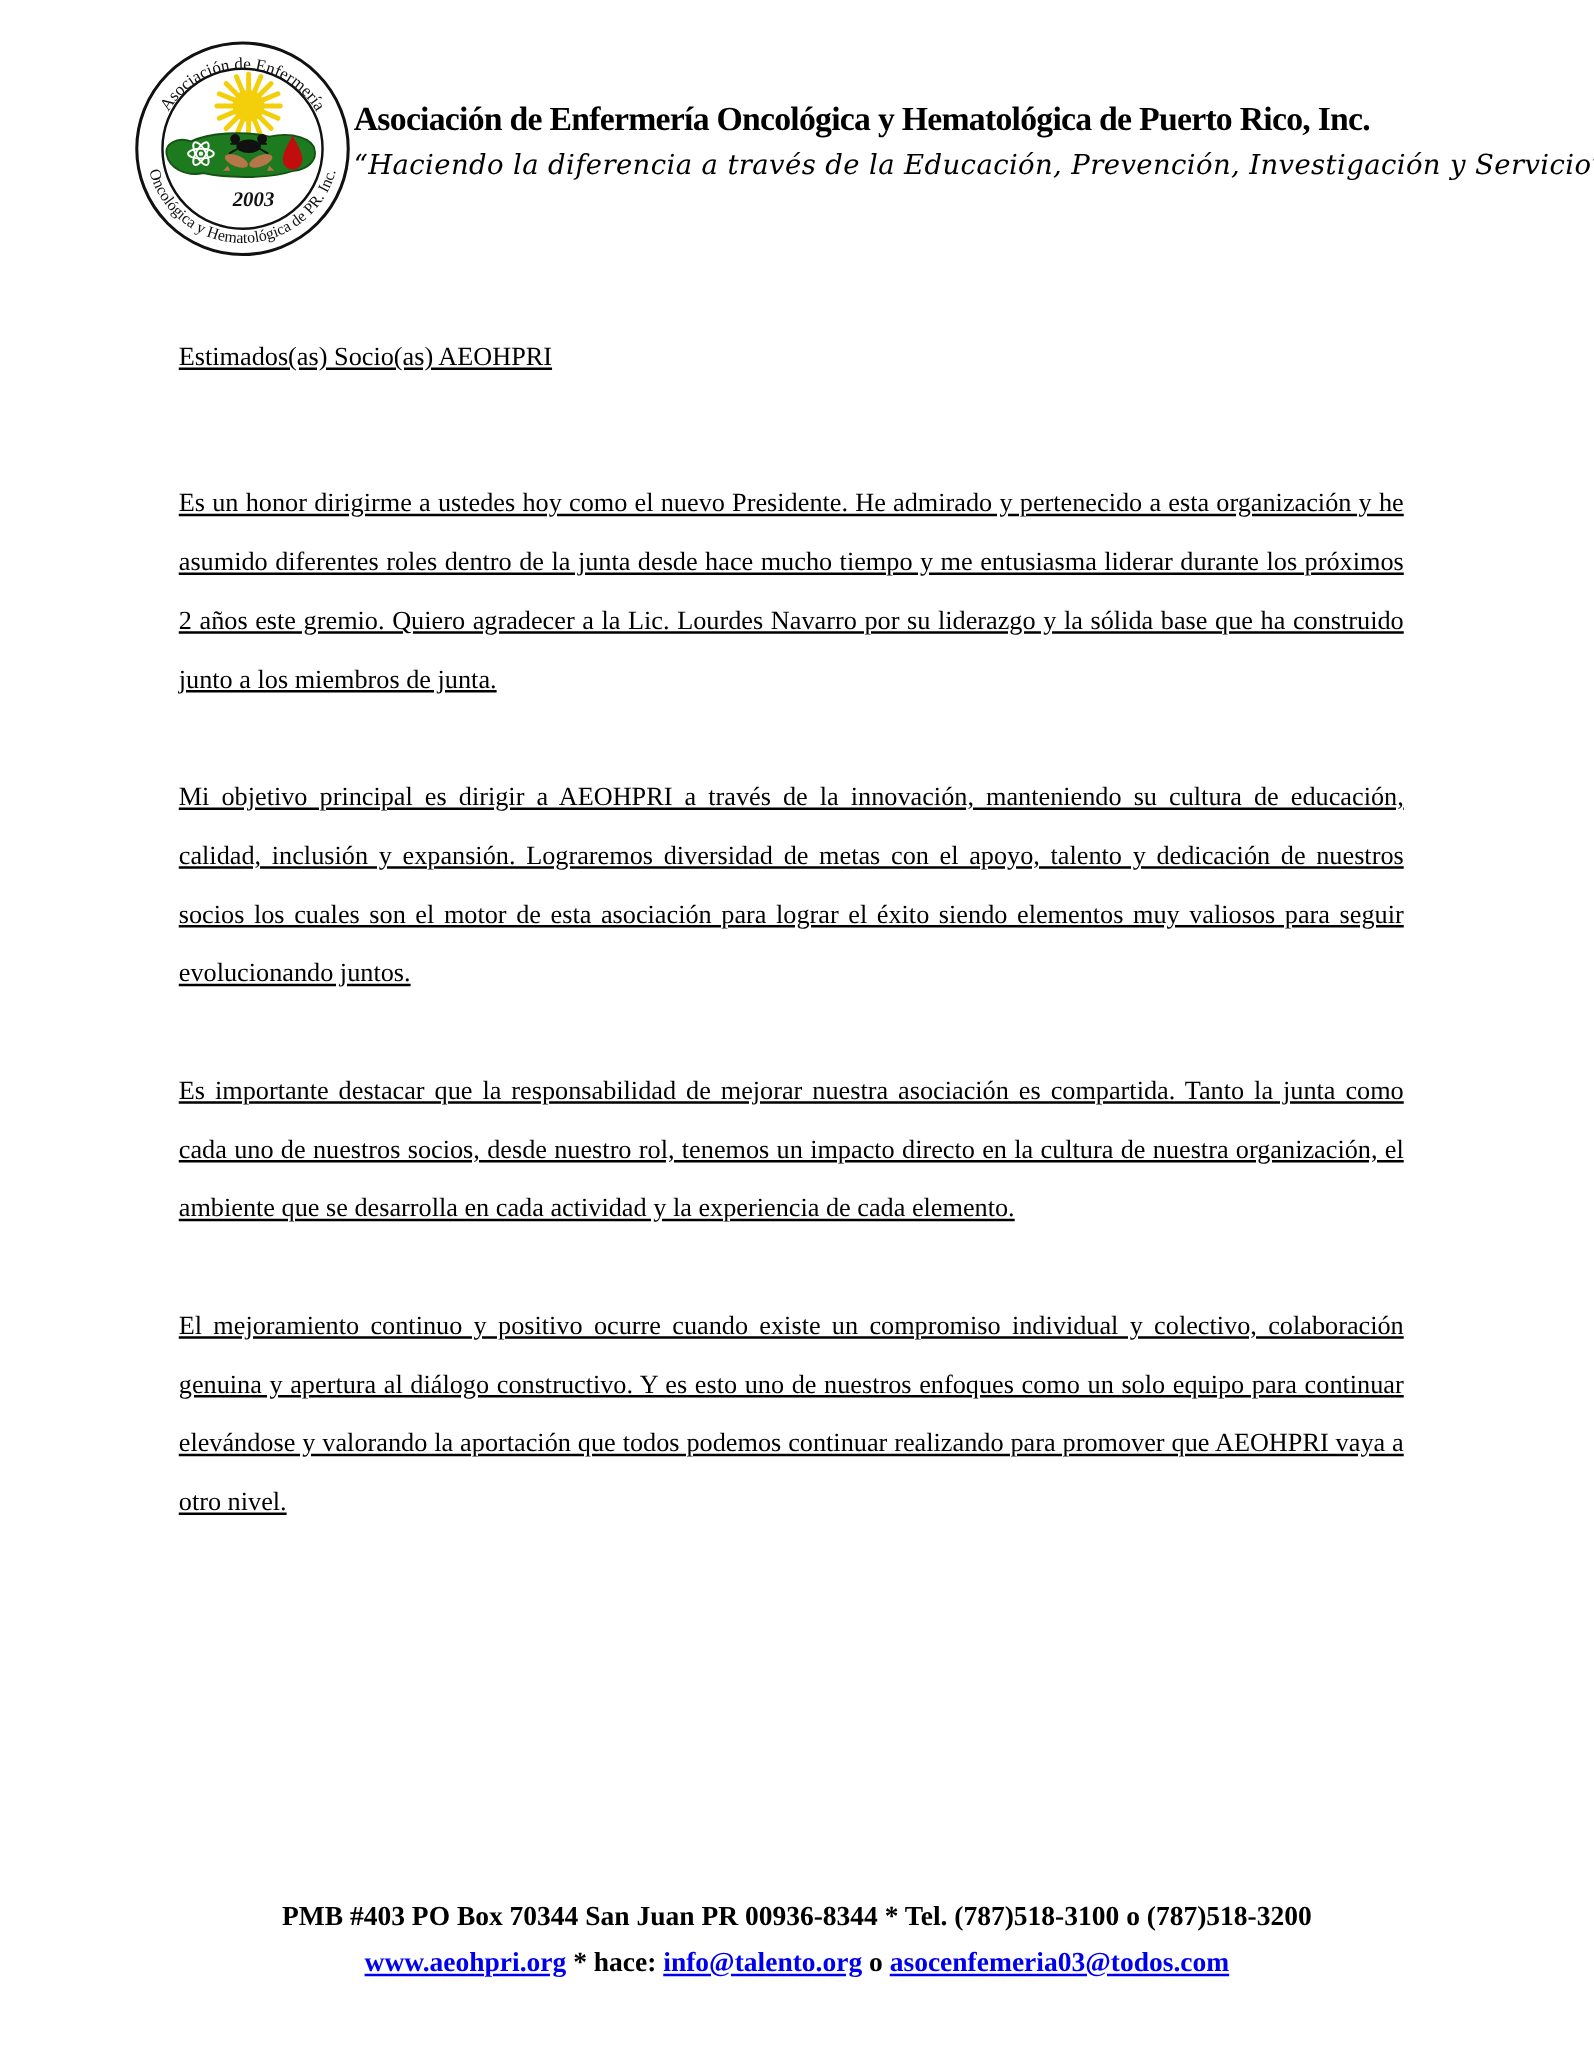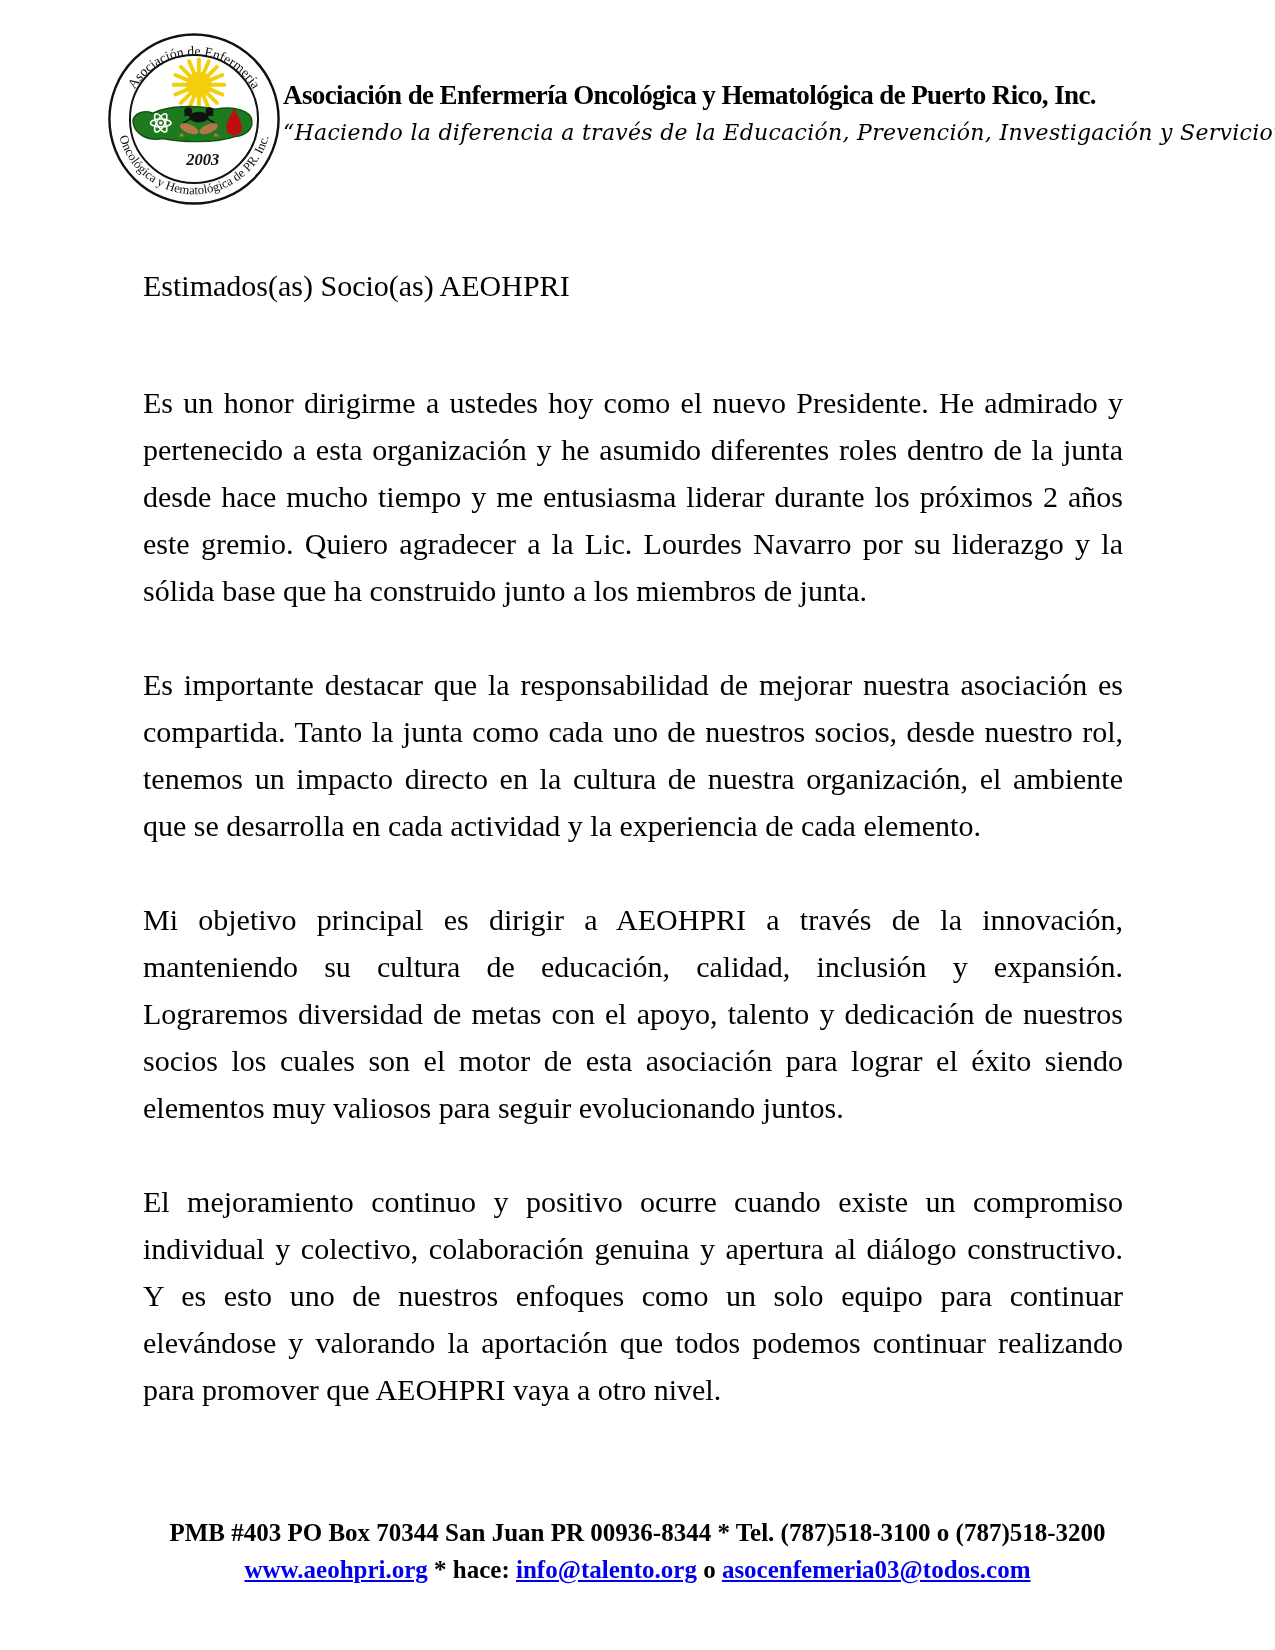--- a/index.html
+++ b/index.html
@@ -35,33 +35,34 @@
     font-size: 22px;
     line-height: 30px;
     margin-top: 6px;
     white-space: nowrap;
     letter-spacing: 0.3px;
   }
 
   
   .letter-body {
     position: absolute; left: 143px; top: 262px; width: 980px;
-    font-size: 30px;
+    font-size: 21px;
     line-height: 47px;
     text-align: justify;
+    text-decoration: underline;
   }
   .salutation { margin: 0 0 70px 0; text-align: left; }
   .para { margin: 0 0 47px 0; }
 
   
   .footer {
     position: absolute; left: 0; top: 1514px; width: 1275px;
     text-align: center;
     font-weight: bold;
-    font-size: 25px;
+    font-size: 22px;
     line-height: 37px;
   }
   .footer a {
     color: #0000EE;
     text-decoration: underline;
     cursor: pointer;
     text-align: right;
   }
   .footer .plain { color: #000; }
 
@@ -164,22 +165,22 @@
 
     <div class="header-text">
       <div class="org-title">Asociación de Enfermería Oncológica y Hematológica de Puerto Rico, Inc.</div>
       <div class="tagline">“Haciendo la diferencia a través de la Educación, Prevención, Investigación y Servicio”</div>
     </div>
   </header>
 
   <main class="letter-body">
     <p class="salutation">Estimados(as) Socio(as) AEOHPRI</p>
     <p class="para">Es un honor dirigirme a ustedes hoy como el nuevo Presidente. He admirado y pertenecido a esta organización y he asumido diferentes roles dentro de la junta desde hace mucho tiempo y me entusiasma liderar durante los próximos 2 años este gremio. Quiero agradecer a la Lic. Lourdes Navarro por su liderazgo y la sólida base que ha construido junto a los miembros de junta.</p>
+    <p class="para">Mi objetivo principal es dirigir a AEOHPRI a través de la innovación, manteniendo su cultura de educación, calidad, inclusión y expansión. Lograremos diversidad de metas con el apoyo, talento y dedicación de nuestros socios los cuales son el motor de esta asociación para lograr el éxito siendo elementos muy valiosos para seguir evolucionando juntos.</p>
     <p class="para">Es importante destacar que la responsabilidad de mejorar nuestra asociación es compartida. Tanto la junta como cada uno de nuestros socios, desde nuestro rol, tenemos un impacto directo en la cultura de nuestra organización, el ambiente que se desarrolla en cada actividad y la experiencia de cada elemento.</p>
-    <p class="para">Mi objetivo principal es dirigir a AEOHPRI a través de la innovación, manteniendo su cultura de educación, calidad, inclusión y expansión. Lograremos diversidad de metas con el apoyo, talento y dedicación de nuestros socios los cuales son el motor de esta asociación para lograr el éxito siendo elementos muy valiosos para seguir evolucionando juntos.</p>
     <p class="para">El mejoramiento continuo y positivo ocurre cuando existe un compromiso individual y colectivo, colaboración genuina y apertura al diálogo constructivo. Y es esto uno de nuestros enfoques como un solo equipo para continuar elevándose y valorando la aportación que todos podemos continuar realizando para promover que AEOHPRI vaya a otro nivel.</p>
   </main>
 
   <footer class="footer">
     <div>PMB #403 PO Box 70344 San Juan PR 00936-8344 * Tel. (787)518-3100 o (787)518-3200</div>
     <div>
       <a>www.aeohpri.org</a>
       <span class="plain">*</span>
       <span class="plain">hace:</span>
       <a>info@talento.org</a>

